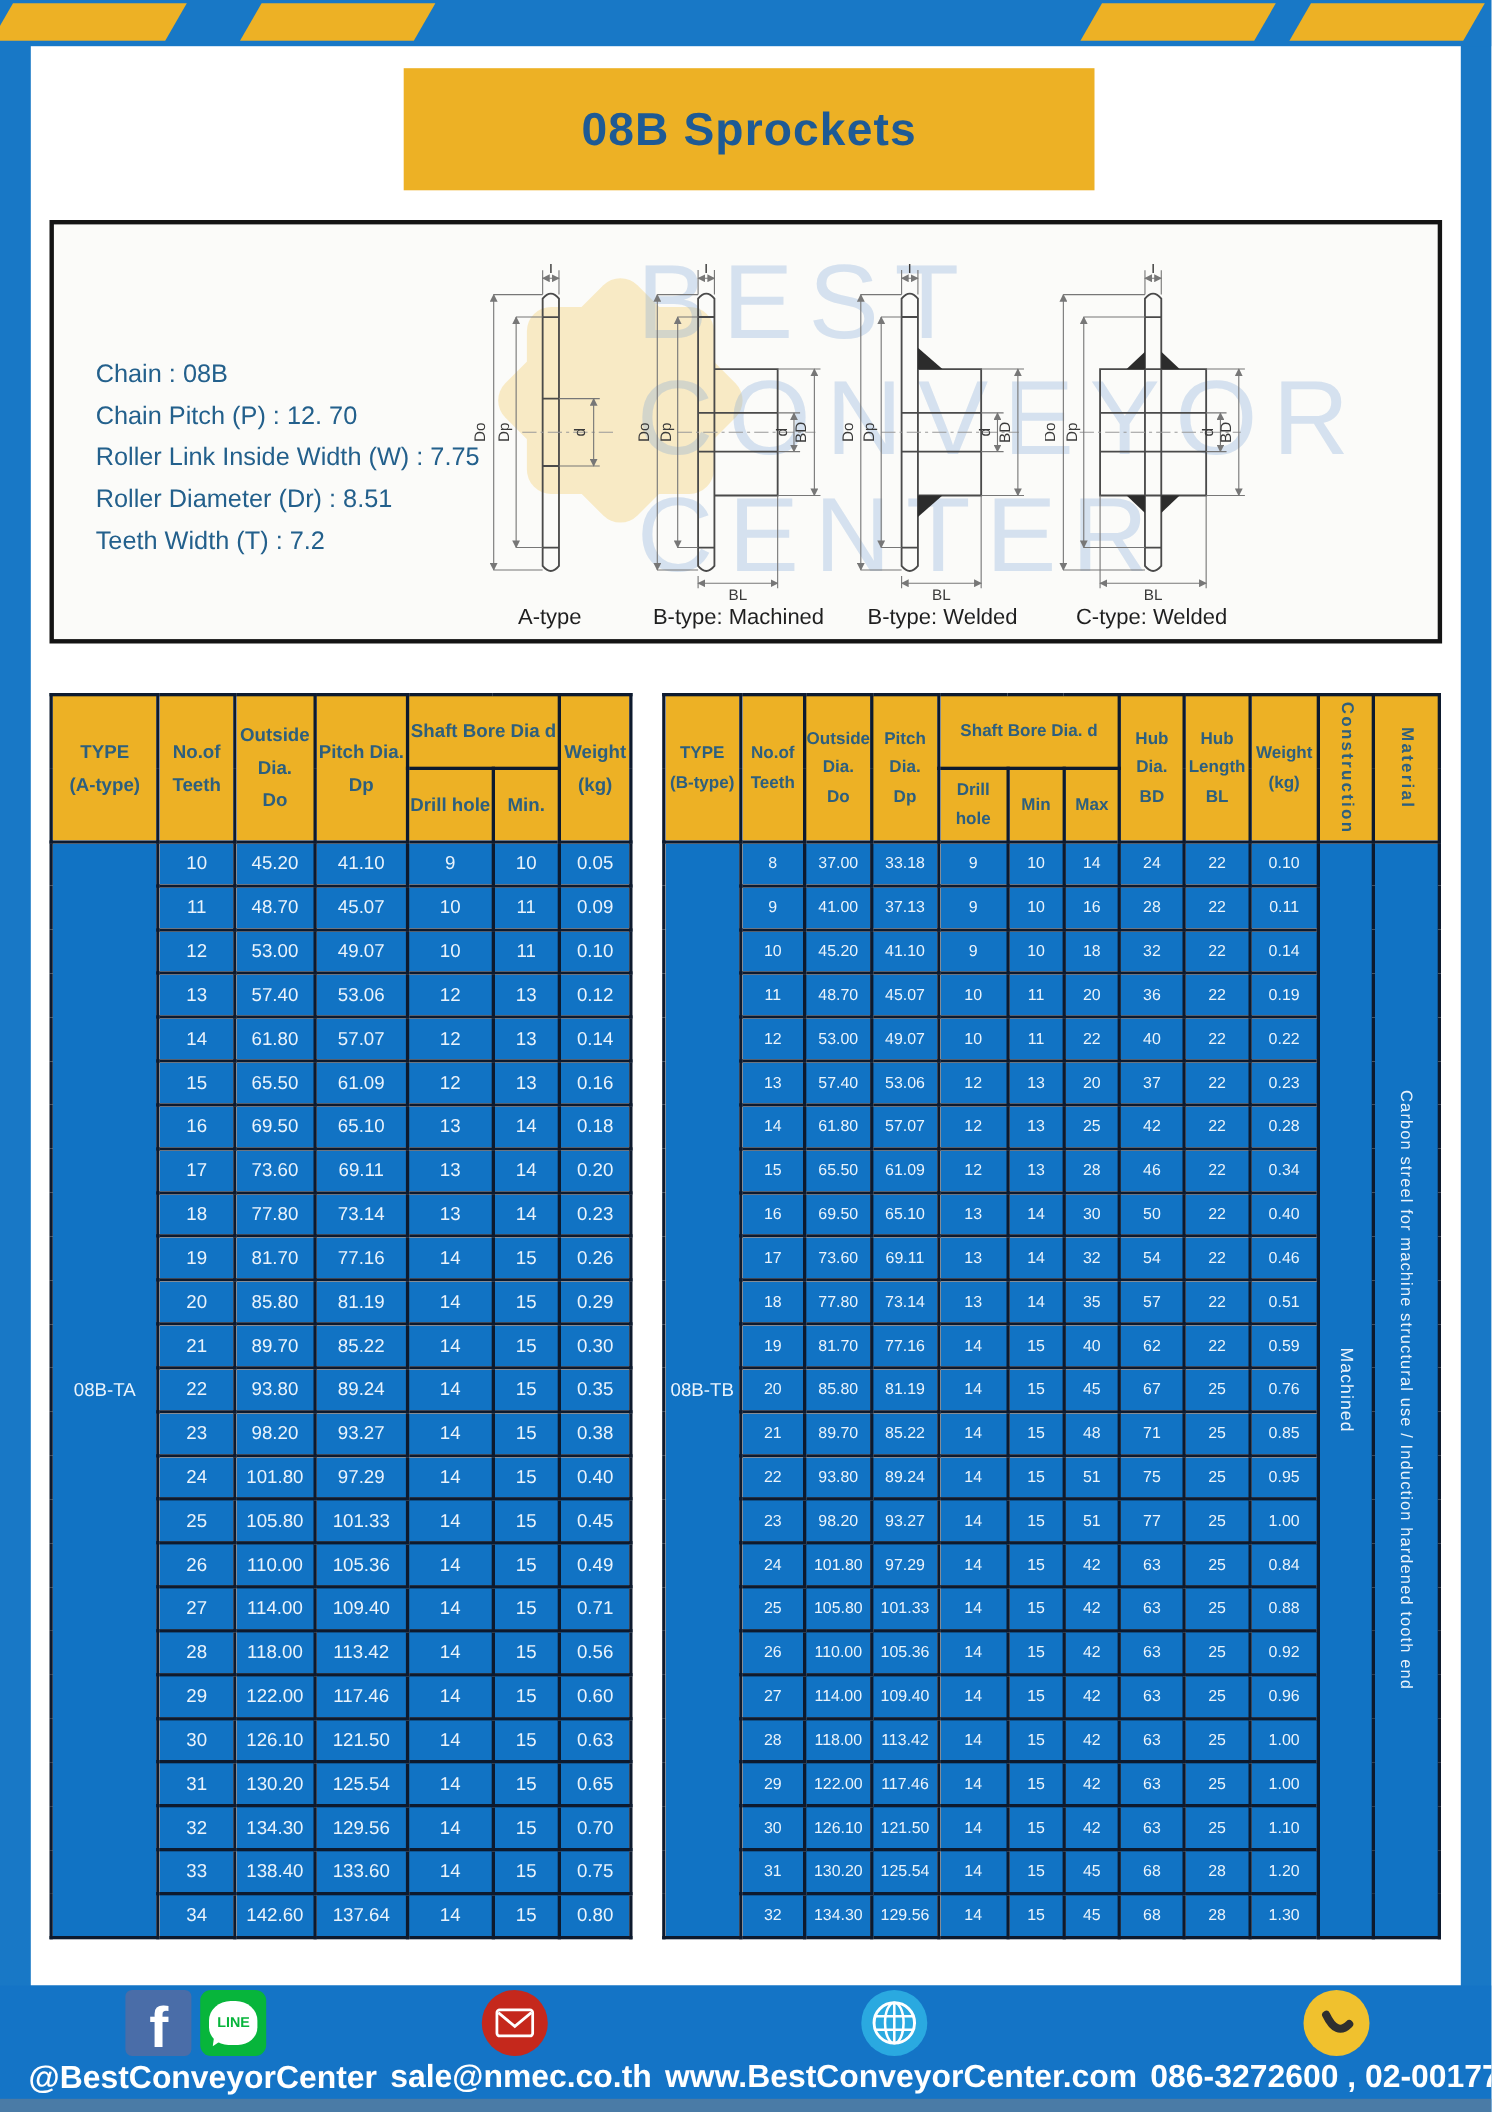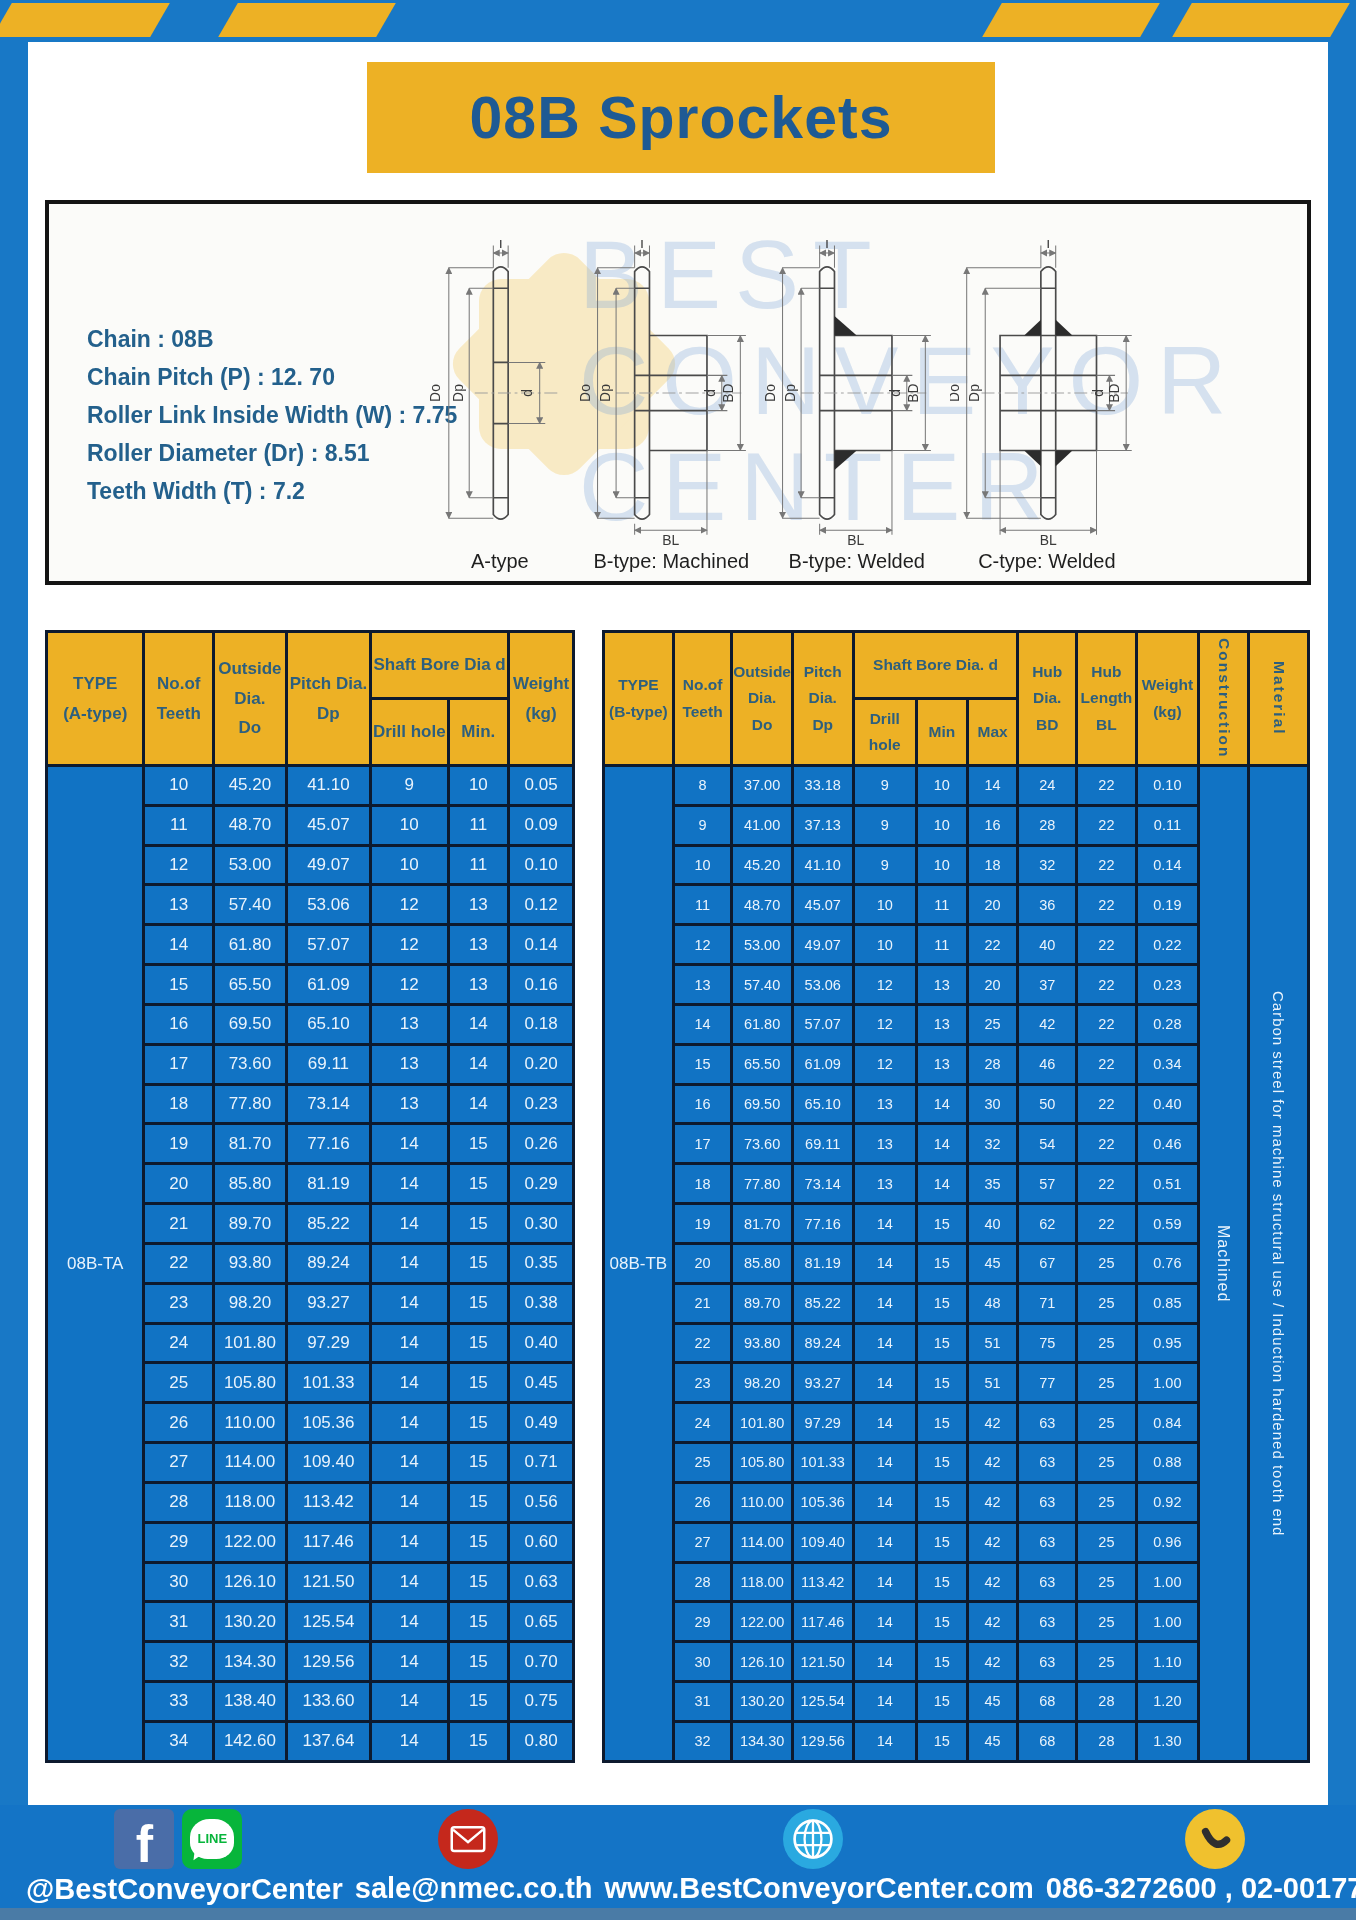--- a/index.html
+++ b/index.html
@@ -9,32 +9,32 @@
   
   .topbar { position:absolute; top:0; left:0; width:1356px; height:42px; background:#1878C6; overflow:hidden; }
   .stripe { position:absolute; top:3px; height:34px; width:158px; background:#EDB125; transform:skewX(-30deg); }
 
   
   .sheet { position:absolute; left:28px; top:42px; width:1300px; height:1763px; background:#ffffff; }
 
   
   .titlebox { position:absolute; left:339px; top:20px; width:628px; height:111px; background:#EDB125;
               display:flex; align-items:center; justify-content:center; }
-  .titlebox h1 { font-size:59px; font-weight:bold; color:#1E5A94; letter-spacing:1px;text-align:right; }
+  .titlebox h1 { font-size:42px; font-weight:bold; color:#1E5A94; letter-spacing:1px;text-align:right; }
 
   
   .diagram { position:absolute; left:17px; top:158px; width:1266px; height:385px; background:#FBFBF9;
              border:4px solid #141414; overflow:hidden; }
   .wm-star { position:absolute; left:400px; top:45px; width:230px; height:230px; opacity:.5; }
   .wm-star div { position:absolute; inset:30px; background:#F6DA92; border-radius:22px; }
   .wm-star div:nth-child(2) { transform:rotate(45deg); }
   .wm-text { position:absolute; left:530px; top:18px; width:600px; line-height:106px;
              font-size:96px; font-weight:normal; letter-spacing:14px; color:rgba(125,165,215,0.30); }
   .specs { position:absolute; left:38px; top:116px; width:400px; }
-  .specs div { font-size:23px; font-weight:bold; color:#23608C; line-height:38px; white-space:nowrap; }
+  .specs div { font-size:23px; font-weight:normal; color:#23608C; line-height:38px; white-space:nowrap; }
   .drawings { position:absolute; left:372px; top:8px; width:706px; height:365px; display:flex; }
   .dcell { flex:1; display:flex; flex-direction:column; align-items:center; justify-content:flex-end; padding-bottom:4px; }
   .dcell svg { height:306px; }
   .dcap { font-size:20px; color:#1f1f1f; margin-top:4px; white-space:nowrap; }
   .part { stroke:#4a4a4a; stroke-width:1.8; fill:none; }
   .dim  { stroke:#777; stroke-width:1.1; fill:none; }
   .cl   { stroke:#999; stroke-width:1; stroke-dasharray:14 4 3 4; }
   .weld { fill:#2c2c2c; stroke:none; }
   .diagram svg text { font-family:"Liberation Sans",sans-serif; font-size:15px; fill:#3a3a3a; }
 

